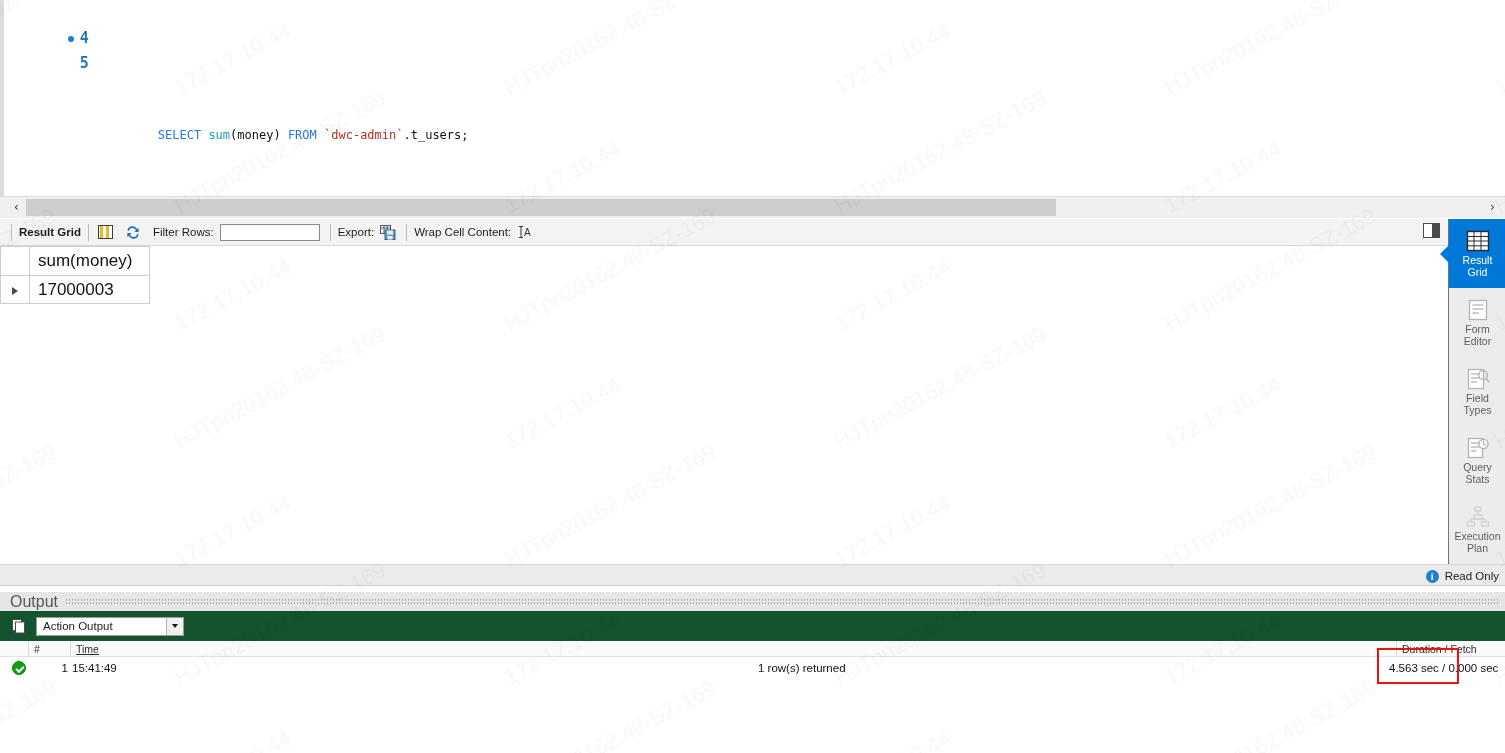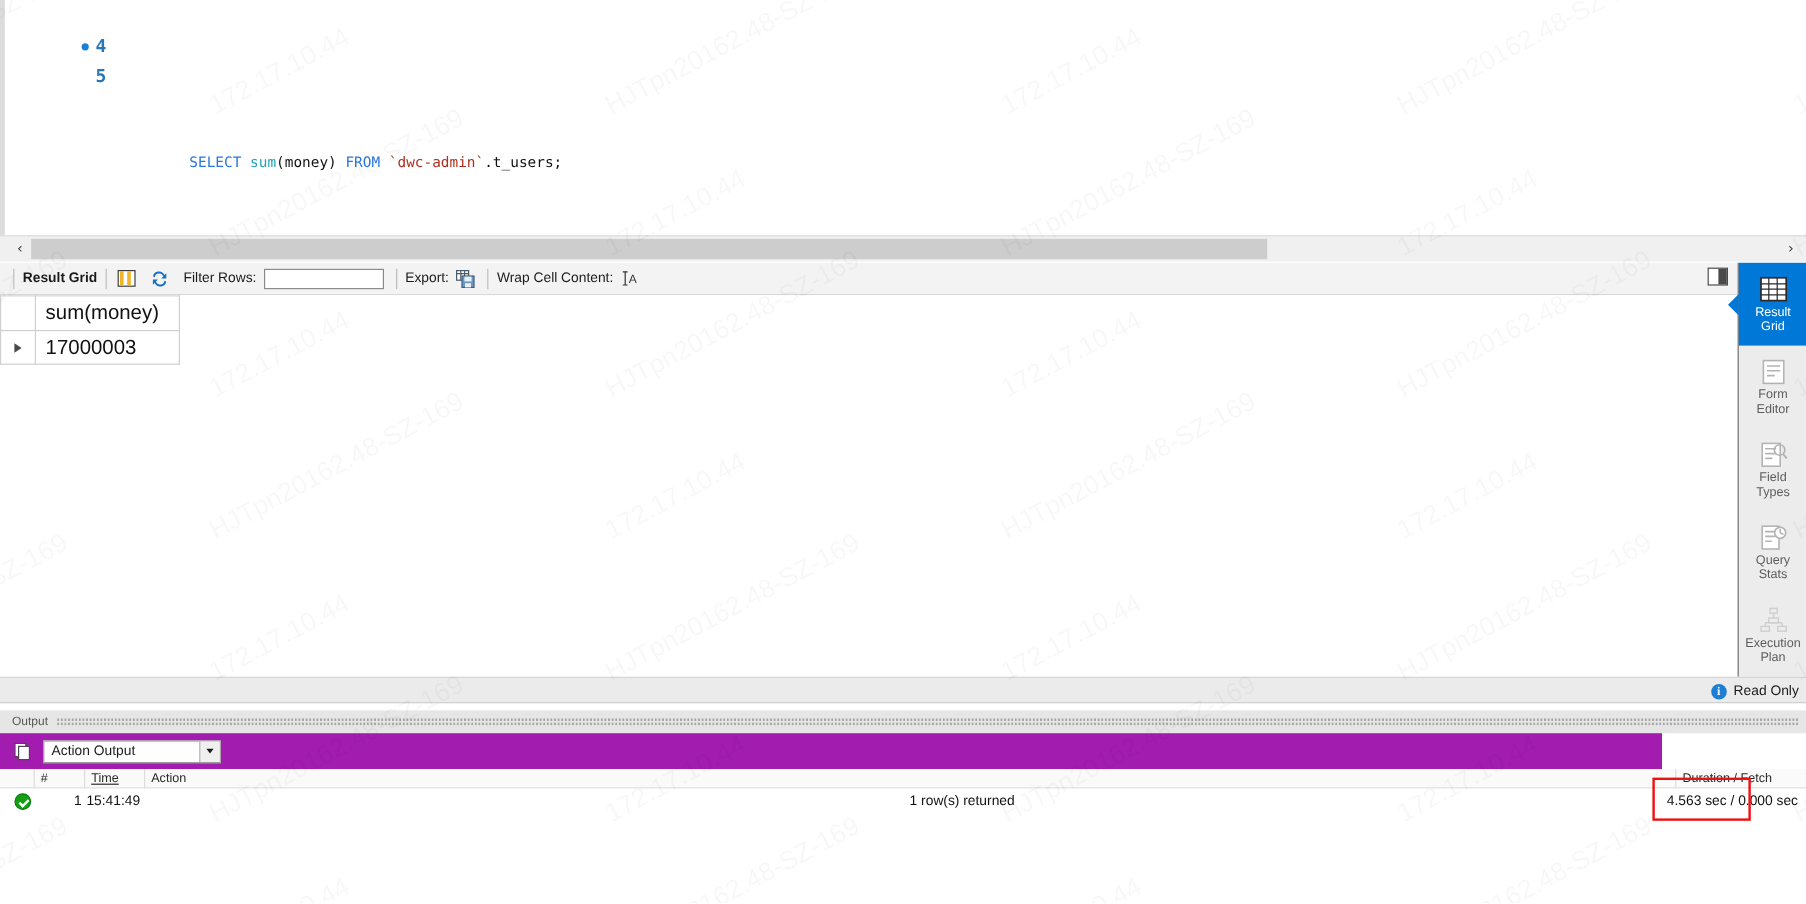--- a/index.html
+++ b/index.html
@@ -189,32 +189,32 @@
     color: #fff; font-size: 10px; font-weight: bold; line-height: 13px;
     text-align: center; font-family: "Liberation Serif", serif;
   }
 
   
   .output-header {
     position: absolute; left: 0; top: 592px; width: 1505px; height: 19px;
     background: #e6e6e6; display: flex; align-items: center;
   }
   .output-title {
-    font-size: 10px; color: #575757; padding: 0 7px 0 10px;
+    font-size: 16px; color: #575757; padding: 0 7px 0 10px;
     background: #e6e6e6; z-index: 2;
   }
   .dots {
     flex: 1; height: 7px; margin-right: 6px;
     background-image: radial-gradient(#9a9a9a 0.7px, transparent 0.8px);
     background-size: 3px 3.5px;
     opacity: 0.9;
   }
   .output-toolbar {
-    position: absolute; left: 0; top: 611px; width: 1385px; height: 30px;
-    background: #a21caf; display: flex; align-items: center; padding-left: 12px; gap: 9px;
+    position: absolute; left: 0; top: 611px; width: 1505px; height: 30px;
+    background: #14532d; display: flex; align-items: center; padding-left: 12px; gap: 9px;
   }
   .copy-ico { width: 15px; height: 15px; position: relative; }
   .combo {
     width: 148px; height: 19px; background: #fff; border: 1px solid #9a9a9a;
     display: flex; align-items: center; position: relative;
     font-size: 11.5px; color: #1b1b1b; padding-left: 6px;
   }
   .combo-arrow {
     position: absolute; right: 0; top: 0; bottom: 0; width: 17px;
     background: #f0f0f0; border-left: 1px solid #b5b5b5;
@@ -459,21 +459,20 @@
       <span class="combo-arrow">
         <span class="caret-down"></span>
       </span>
     </div>
   </div>
 
   <div class="out-grid">
     <div class="out-head">
       <span class="hc" style="left:28px;  width:42px;">#</span>
       <span class="hc" style="left:70px;  width:50px;text-decoration:underline;">Time</span>
-      <span class="hc" style="left:120px; width:636px;">Action</span>
       <span class="hc" style="left:1396px;width:109px;">Duration / Fetch</span>
     </div>
 
     <div class="out-row">
       <span class="ok-ico"></span>
       <span class="rc num" style="left:28px; width:40px;">1</span>
       <span class="rc" style="left:72px;">15:41:49</span>
       <span class="rc" style="left:758px;">1 row(s) returned</span>
       <span class="rc" style="left:1389px;">4.563 sec / 0.000 sec</span>
     </div>

